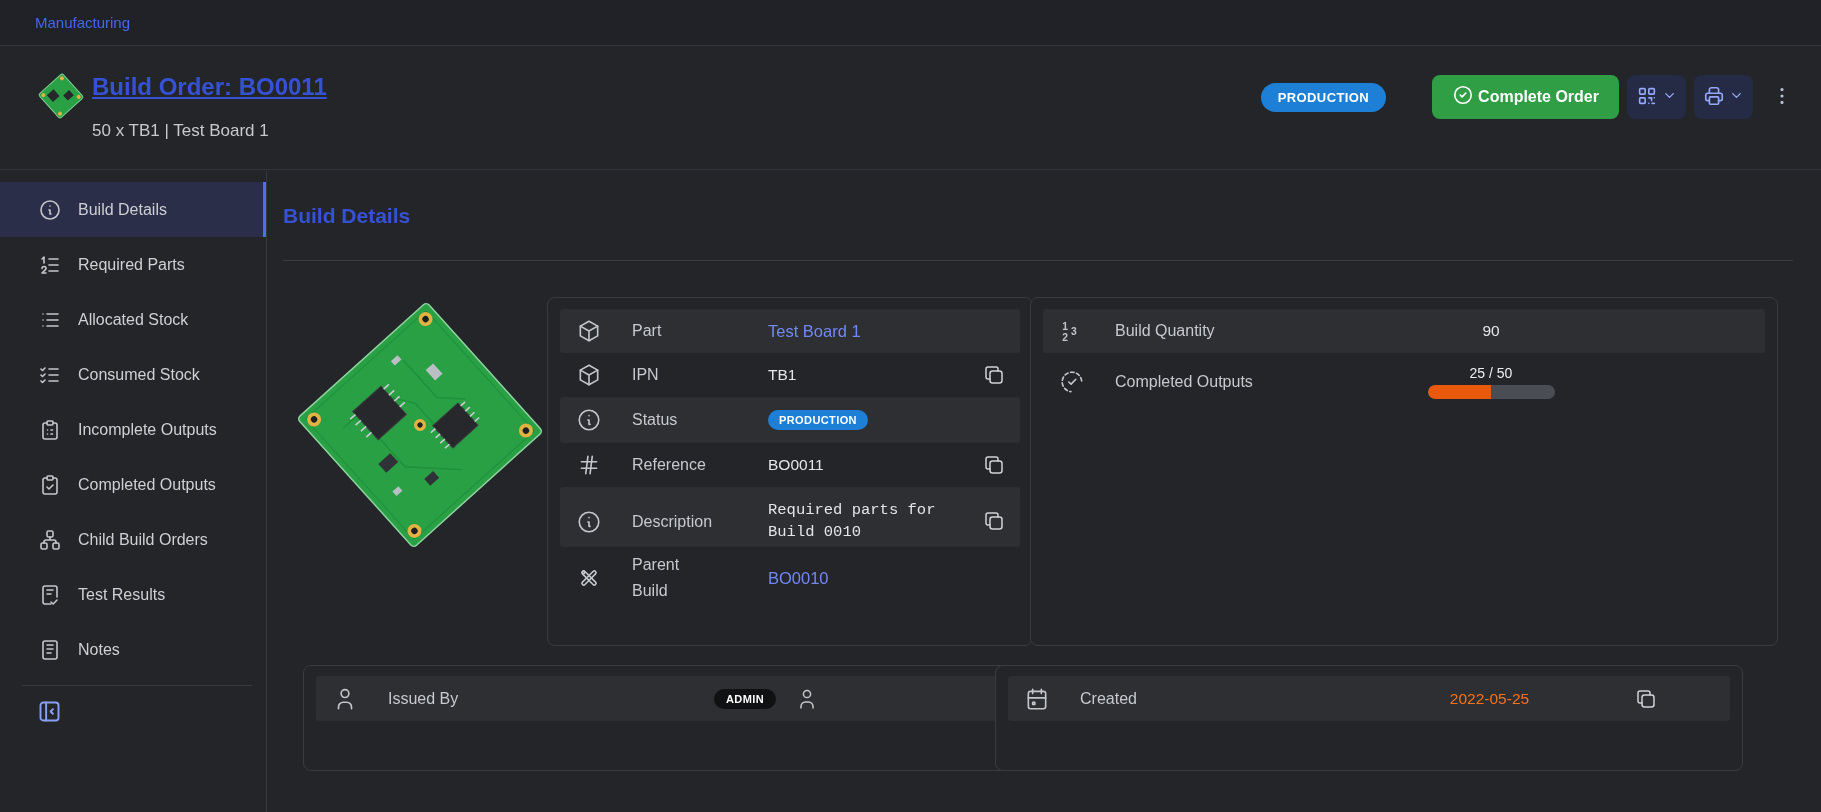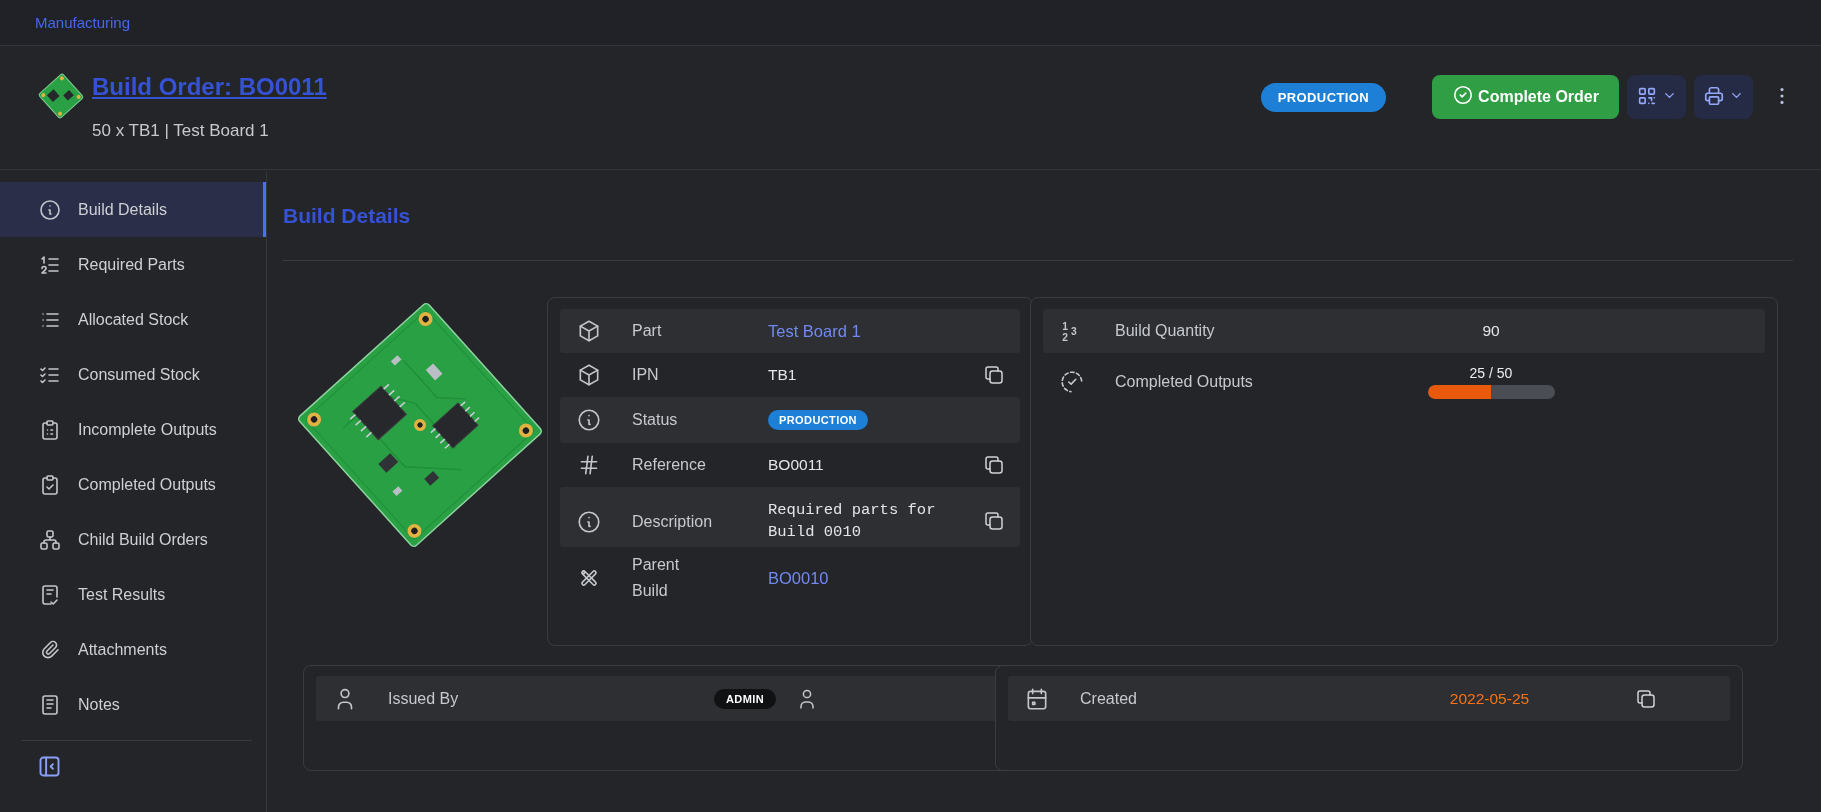--- a/index.html
+++ b/index.html
@@ -233,28 +233,20 @@
     </div>
     <div class="sb-item">
       <span class="sb-ico">
         <svg viewBox="0 0 24 24" fill="none" stroke="currentColor" stroke-width="1.6" stroke-linecap="round" stroke-linejoin="round">
             <path d="M13 21H7a2 2 0 0 1-2-2V5a2 2 0 0 1 2-2h10a2 2 0 0 1 2 2v9"></path>
             <path d="M9 7h6M9 11h4"></path>
             <path d="M13 19l2.2 2L19 17"></path>
           </svg>
       </span>
       <span class="sb-label">Test Results</span>
-    </div>
-    <div class="sb-item">
-      <span class="sb-ico">
-        <svg viewBox="0 0 24 24" fill="none" stroke="currentColor" stroke-width="1.6" stroke-linecap="round" stroke-linejoin="round">
-            <path d="M15 7l-6.2 6.2a1.8 1.8 0 0 0 2.5 2.5L17.5 9.5a3.5 3.5 0 0 0-5-5L6.3 10.7a5.2 5.2 0 0 0 7.4 7.4L20 11.8"></path>
-          </svg>
-      </span>
-      <span class="sb-label">Attachments</span>
     </div>
     <div class="sb-item">
       <span class="sb-ico">
         <svg viewBox="0 0 24 24" fill="none" stroke="currentColor" stroke-width="1.6" stroke-linecap="round" stroke-linejoin="round">
             <rect x="5" y="3" width="14" height="18" rx="2"></rect>
             <path d="M9 7h6M9 11h6M9 15h4"></path>
           </svg>
       </span>
       <span class="sb-label">Notes</span>
     </div>

